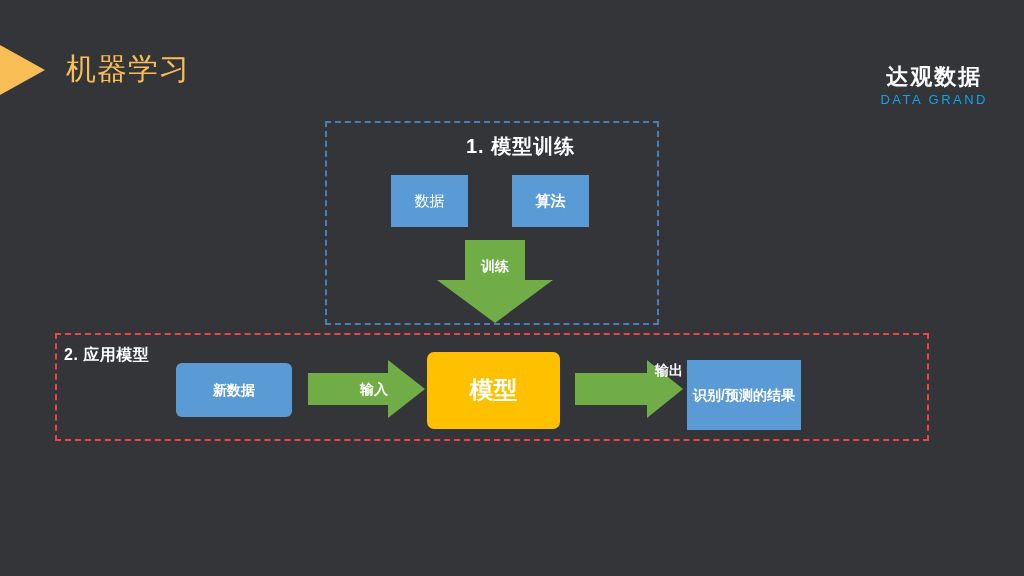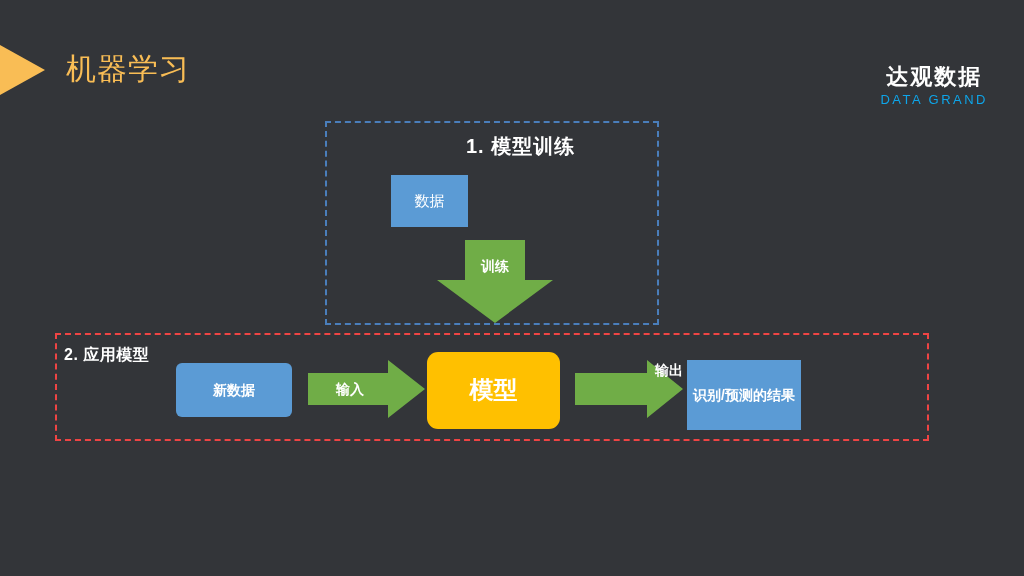--- a/index.html
+++ b/index.html
@@ -111,40 +111,40 @@
     line-height: 1.2;
   }
   .node-blue { background: #5b9bd5; }
   .node-orange {
     background: #ffc000;
     border-radius: 11px;
   }
   #node-data      { left: 391px; top: 175px; width: 77px;  height: 52px; font-size: 15px; font-weight: normal; }
   #node-algorithm { left: 512px; top: 175px; width: 77px;  height: 52px; font-size: 15px; font-weight: bold; }
   #node-newdata   { left: 176px; top: 363px; width: 116px; height: 54px; font-size: 14px; font-weight: bold; border-radius: 6px; }
-  #node-model     { left: 427px; top: 352px; width: 133px; height: 77px; font-size: 24px; font-weight: bold; }
+  #node-model     { left: 427px; top: 352px; width: 133px; height: 77px; font-size: 24px; font-weight: bold; border-radius: 7px; }
   #node-result    { left: 687px; top: 360px; width: 114px; height: 70px; font-size: 14px; font-weight: bold; padding: 0 5px; }
 
   
   .arrow {
     position: absolute;
   }
   .arrow svg { display: block; }
   .arrow-label {
     position: absolute;
     color: #ffffff;
     font-size: 14px;
     font-weight: bold;
     white-space: nowrap;
     text-align: center;
   }
   #arrow-train   { left: 437px; top: 240px; }
   #label-train   { left: 437px; top: 258px; width: 116px; }
   #arrow-input   { left: 308px; top: 360px; }
-  #label-input   { left: 300px; top: 381px; width: 100px; }
+  #label-input   { left: 324px; top: 381px; width: 100px; }
   #arrow-output  { left: 575px; top: 360px; }
   #label-output  { left: 575px; top: 362px; width: 100px; margin-left: 44px; }
 
   
   #caption {
     position: absolute;
     left: 0;
     top: 462px;
     width: 1024px;
     text-align: center;
@@ -163,20 +163,21 @@
 
   <div id="logo">
     <span id="logo-cn">达观数据</span>
     <span id="logo-en">DATA GRAND</span>
   </div>
 
   <div id="train-box" class="dash-box"></div>
   <div id="train-heading" class="section-heading">1. 模型训练</div>
 
   <div id="node-data" class="node node-blue">数据</div>
+  <div id="node-algorithm" class="node node-blue">算法</div>
 
   <div id="arrow-train" class="arrow">
     <svg width="116" height="83" viewBox="0 0 116 83">
       <polygon points="28,0 88,0 88,40 116,40 58,83 0,40 28,40" fill="#70ad47"></polygon>
     </svg>
   </div>
   <div id="label-train" class="arrow-label">训练</div>
 
   <div id="apply-box" class="dash-box"></div>
   <div id="apply-heading" class="section-heading">2. 应用模型</div>

